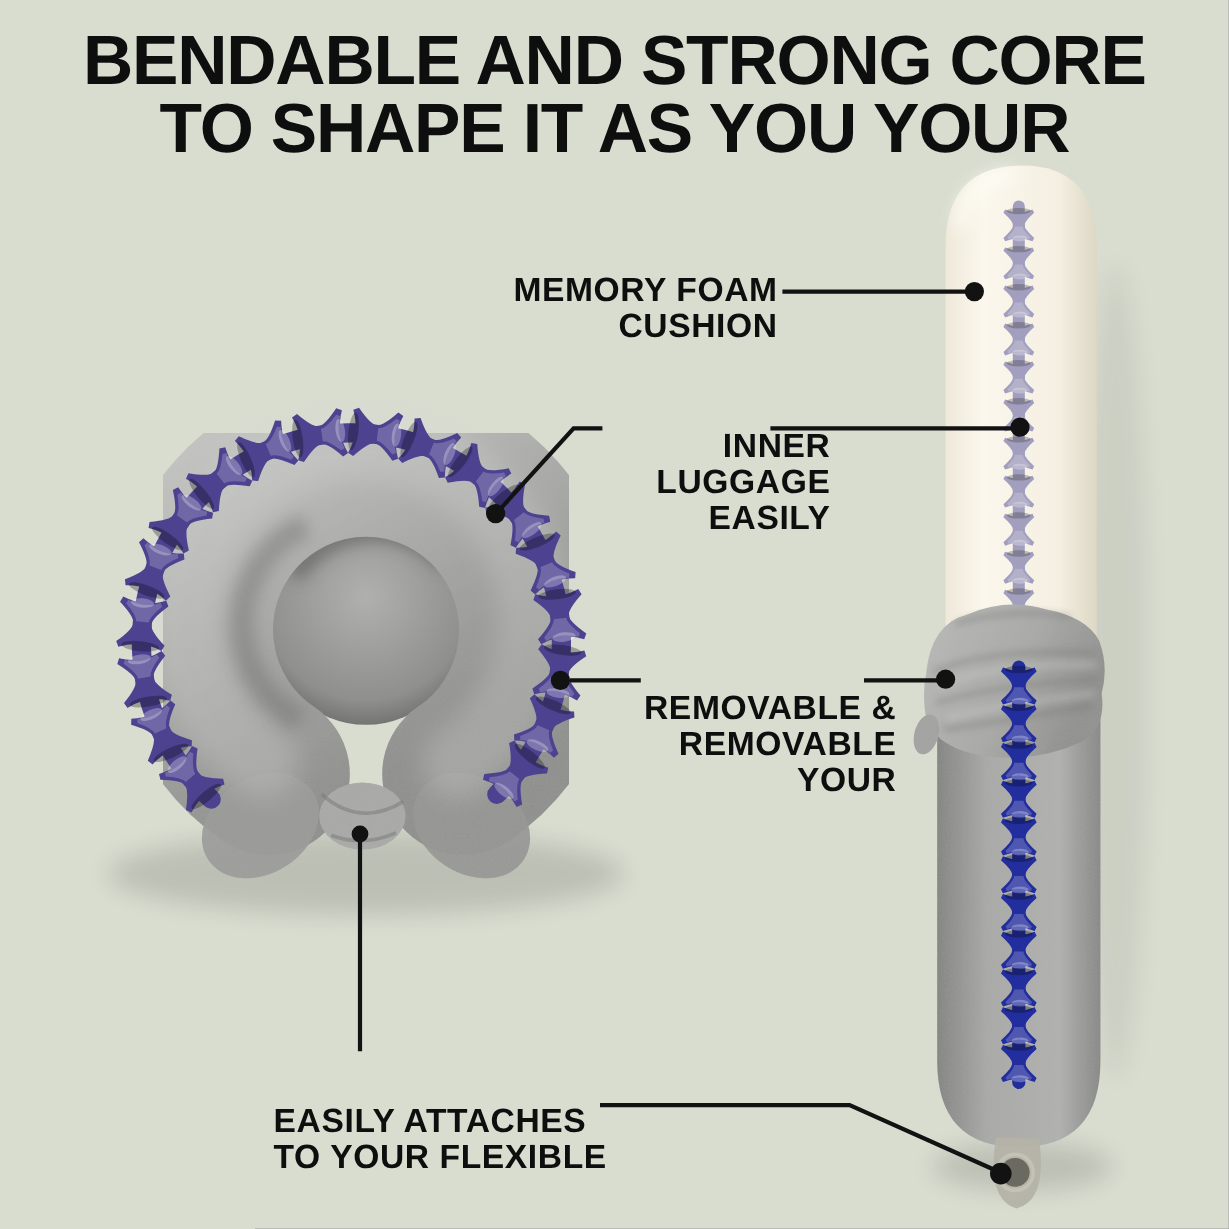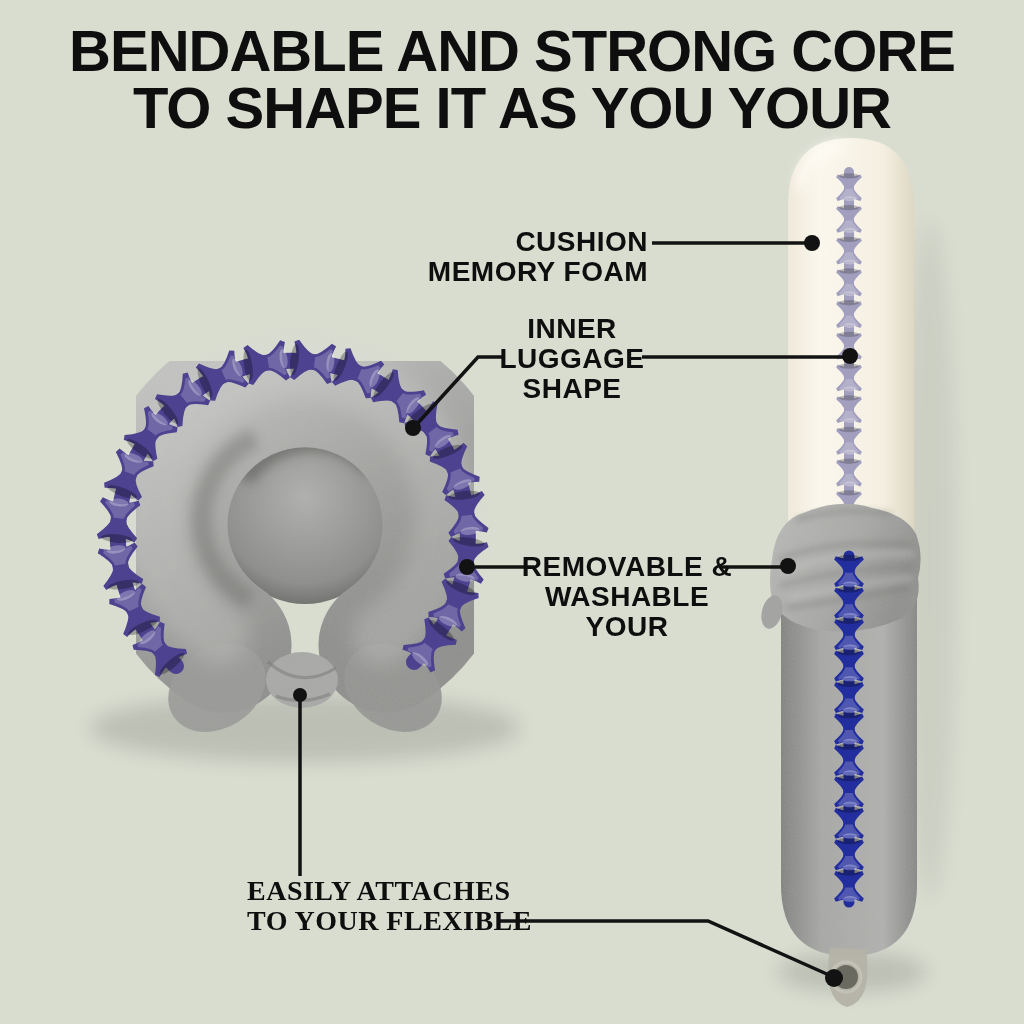--- a/index.html
+++ b/index.html
@@ -12,21 +12,21 @@
   .headline{
     position:absolute;left:0;top:22px;width:1024px;
     text-align:center;font-weight:bold;color:var(--text,#0e0e0e);
     font-size:58px;line-height:57px;letter-spacing:-1px;
   }
   .callout-label{
     position:absolute;font-weight:bold;color:var(--text,#0e0e0e);
     font-size:28px;line-height:30px;letter-spacing:.5px;white-space:nowrap;
   }
   .callout-label.align-right{text-align:right;}
-  .callout-label.align-center{text-align:center;}
+  .callout-label.align-center{text-align:right;margin-top:43px;}
 </style>
 </head>
 <body>
 
 <div class="stage">
 
   <svg width="1024" height="1024" viewBox="0 0 1024 1024">
     <defs>
       <linearGradient id="gradPillow" x1="0" y1="0" x2="0.55" y2="1">
         <stop offset="0" stop-color="#c6c6c4"></stop>
@@ -202,34 +202,34 @@
       <circle cx="834" cy="978" r="9" stroke="none"></circle>
     </g>
   </svg>
 
   <div class="headline">
     <div>BENDABLE AND STRONG CORE</div>
     <div>TO SHAPE IT AS YOU YOUR</div>
   </div>
 
   <div class="callout-label align-right" style="top:227px;right:376px;">
+    <div>MEMORY FOAM</div>
     <div>CUSHION</div>
-    <div>MEMORY FOAM</div>
   </div>
 
   <div class="callout-label align-center" style="top:314px;left:452px;width:240px;">
     <div>INNER</div>
     <div>LUGGAGE</div>
-    <div>SHAPE</div>
-  </div>
-
-  <div class="callout-label align-center" style="top:552px;left:507px;width:240px;">
+    <div>EASILY</div>
+  </div>
+
+  <div class="callout-label align-center" style="top:532px;left:507px;width:240px;">
     <div>REMOVABLE &amp;</div>
-    <div>WASHABLE</div>
+    <div>REMOVABLE</div>
     <div>YOUR</div>
   </div>
 
-  <div class="callout-label align-center" style="top:876px;left:247px;width:260px;font-family:Liberation Serif, serif;">
+  <div class="callout-label align-center" style="top:876px;left:228px;width:260px;">
     <div>EASILY ATTACHES</div>
     <div>TO YOUR FLEXIBLE</div>
   </div>
 
 </div>
 
 </body></html>

